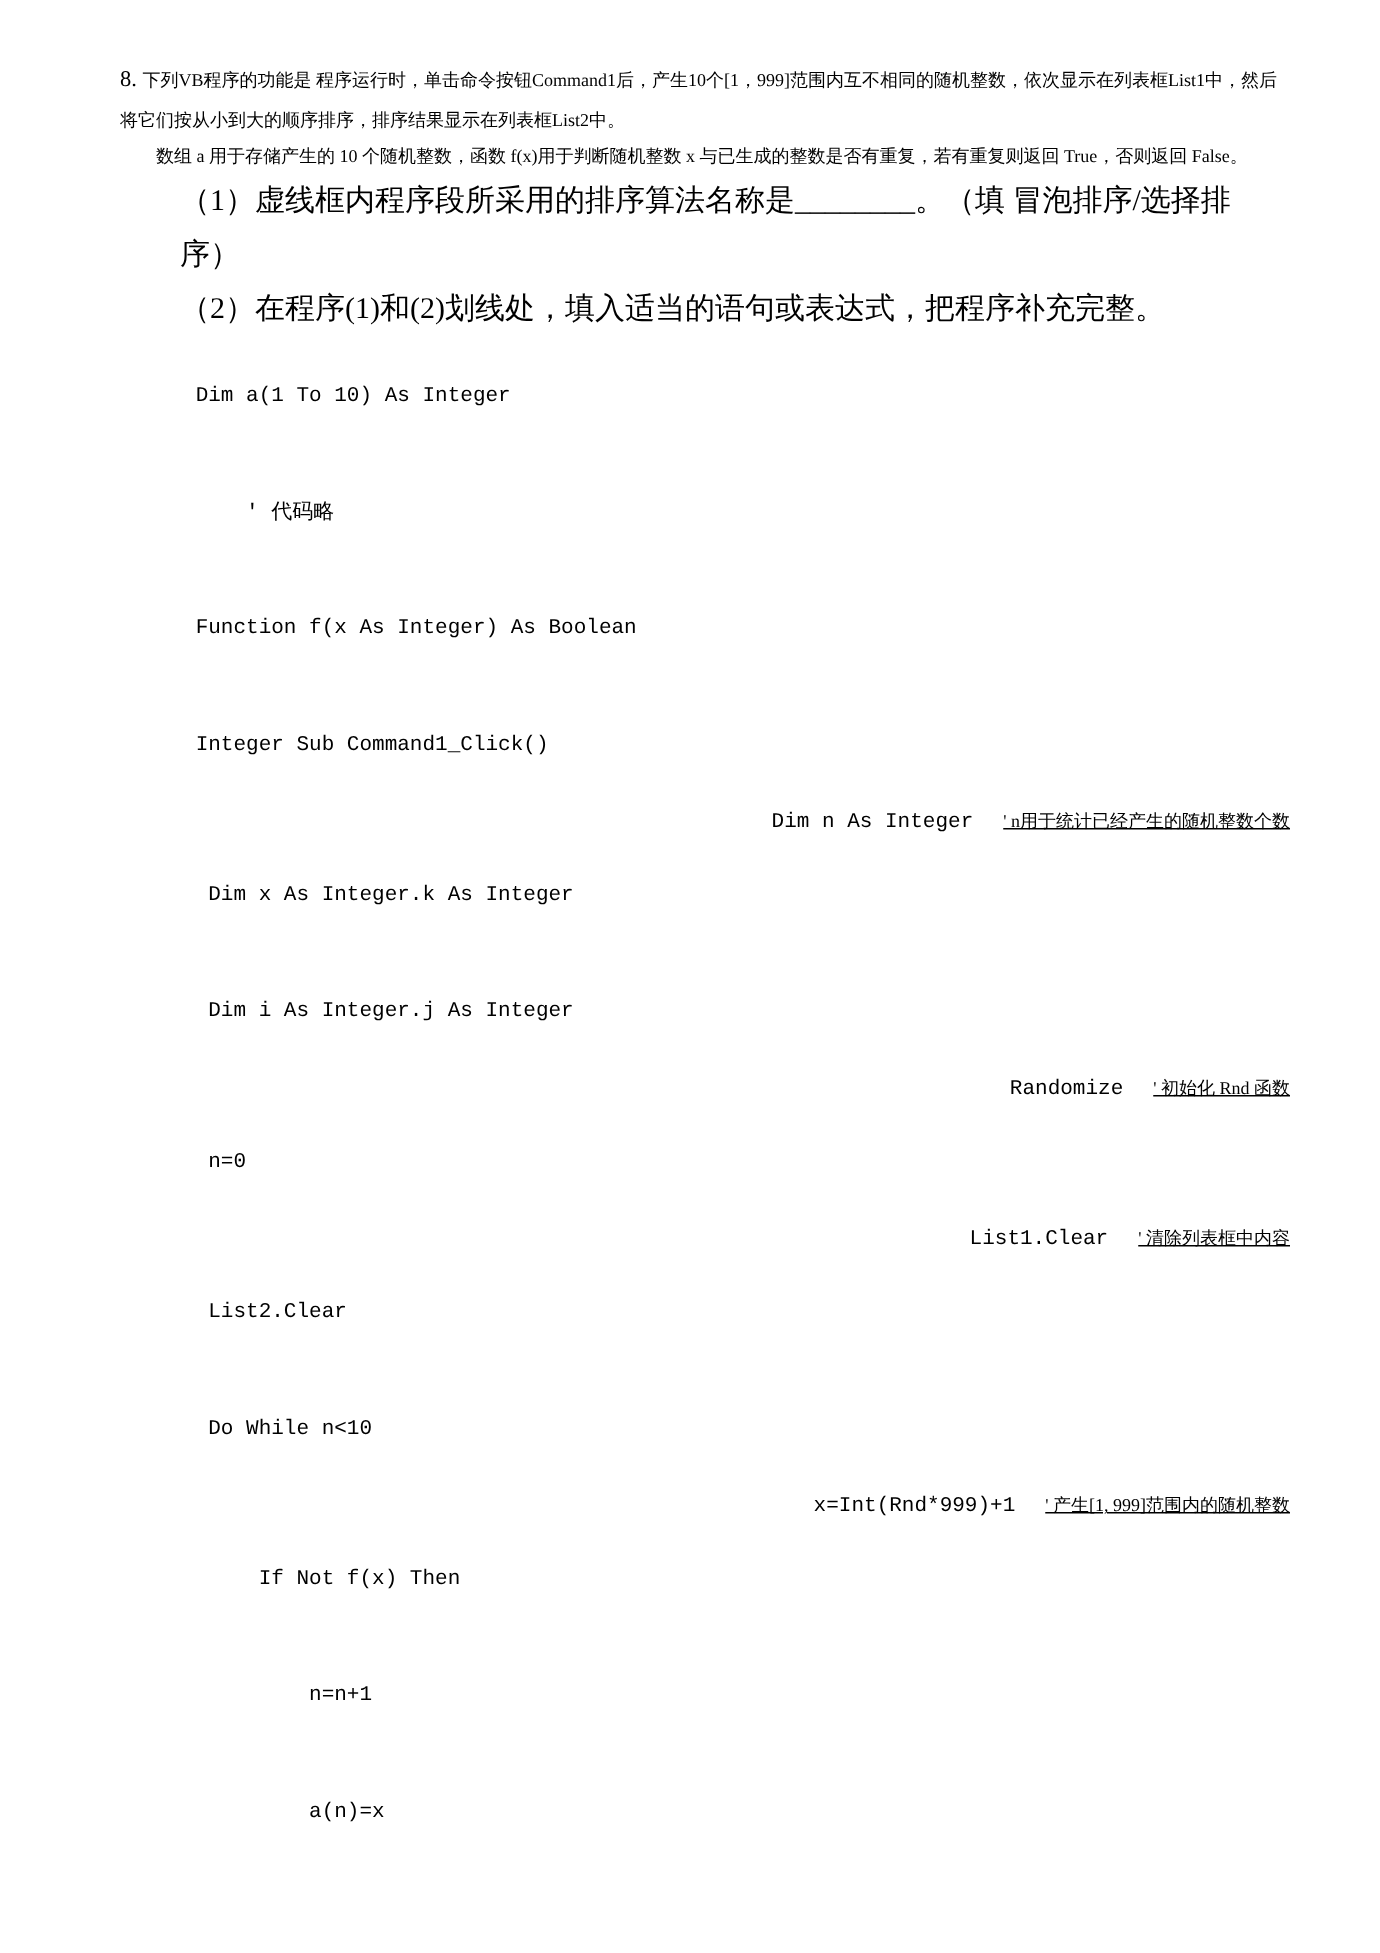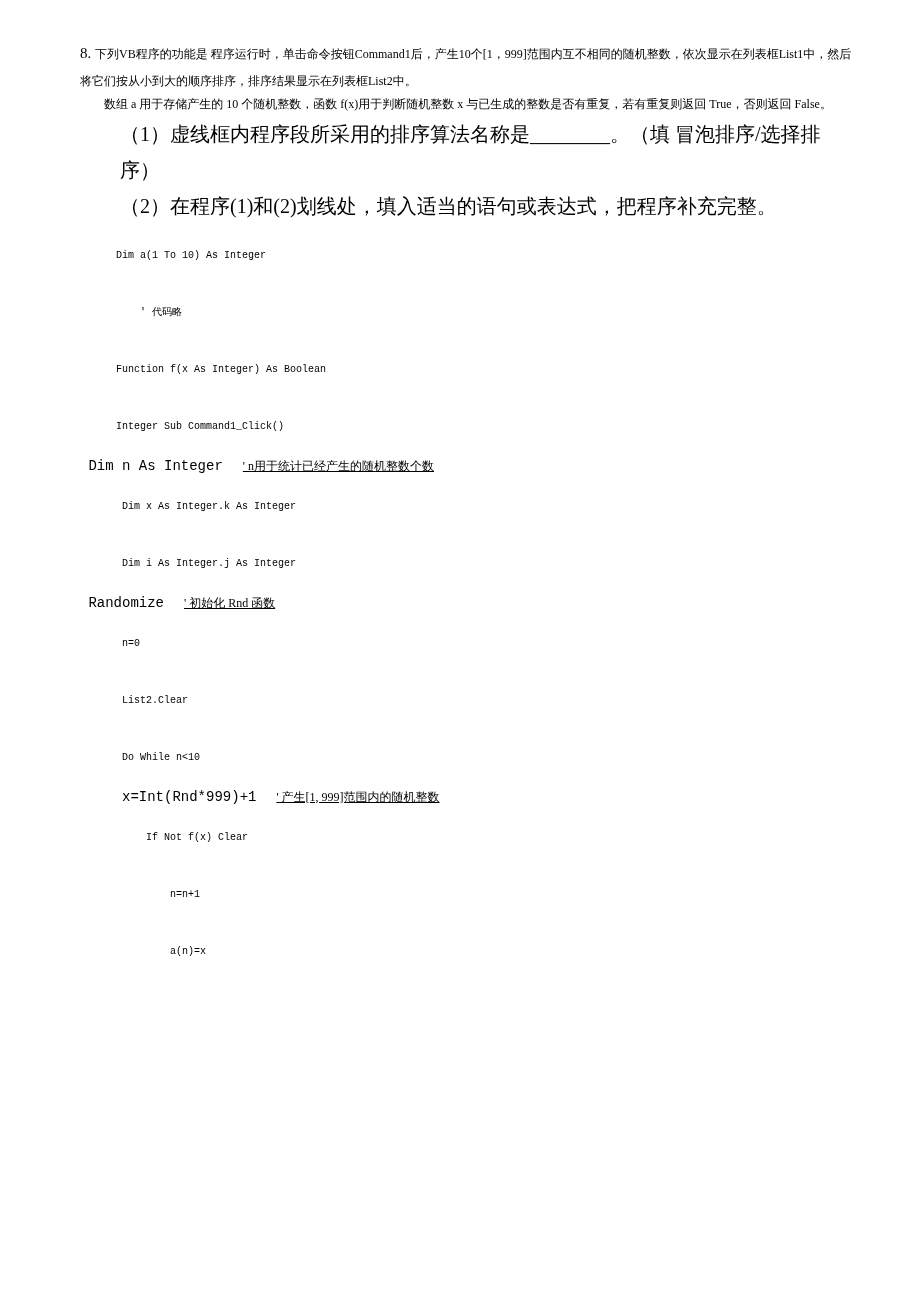--- a/index.html
+++ b/index.html
@@ -23,33 +23,33 @@
       font-size: 15px;
       line-height: 1.8;
     }
     .indent-block {
       margin-left: 2em;
       font-size: 20px;
       line-height: 1.8;
     }
     .code-block {
       font-family: "Courier New", Courier, monospace;
-      font-size: 10px;
+      font-size: 14px;
       line-height: 1.7;
       margin: 6px 0 6px 0;
       white-space: pre;
     }
     .para-indent {
       text-indent: 2em;
       font-size: 12px;
       line-height: 1.8;
     }
     .code-line {
       display: flex;
-      justify-content: flex-start;
+      justify-content: flex-end;
       align-items: baseline;
     }
     .code-left {
       font-family: "Courier New", Courier, monospace;
       font-size: 14px;
       white-space: pre;
     }
     .code-right-comment {
       font-family: "SimSun", "宋体", serif;
       font-size: 12px;
@@ -110,35 +110,39 @@
 
     <div class="code-line">
       <span class="code-left"> Randomize</span>
       <span class="code-right-comment">' 初始化 Rnd 函数</span>
     </div>
 
     <div class="code-block">
       <span> n=0</span>
     </div>
 
+    <div class="code-line">
+      <span class="code-left"> List1.Clear</span>
+      <span class="code-right-comment">' 清除列表框中内容</span>
+    </div>
 
     <div class="code-block">
       <span> List2.Clear</span>
     </div>
     <div class="code-block">
       <span> Do While n&lt;10</span>
     </div>
 
     <div class="code-line">
       <span class="code-left">     x=Int(Rnd*999)+1</span>
       <span class="code-right-comment">' 产生[1, 999]范围内的随机整数</span>
     </div>
 
     <div class="code-block">
-      <span>     If Not f(x) Clear</span>
+      <span>     If Not f(x) Then</span>
     </div>
     <div class="code-block">
       <span>         n=n+1</span>
     </div>
     <div class="code-block">
       <span>         a(n)=x</span>
     </div>
 
   </div>
 

